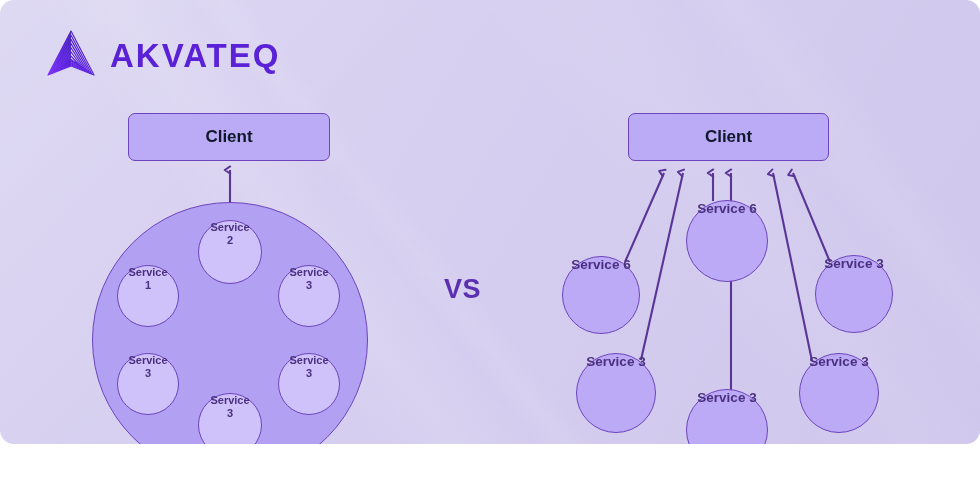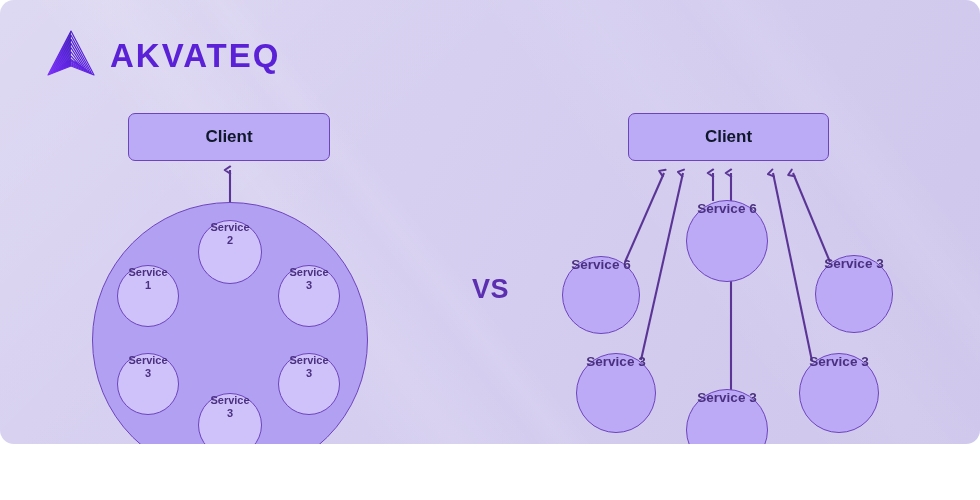--- a/index.html
+++ b/index.html
@@ -69,21 +69,20 @@
   .svc-right {
     background:#bcaaf6;
     border:1.8px solid #6d44bd;
     font-size:13.5px; font-weight:600;
   }
 
   #vs-label {
     position:absolute; left:444px; top:274px;
     font-size:27px; font-weight:700; letter-spacing:.5px;
     color:#5b2fb0;
-    margin-left:28px;
   }
 </style>
 </head>
 <body>
 
 <div id="stage">
 
   <div class="streak s1"></div>
   <div class="streak s2"></div>
   <div class="streak s3"></div>

